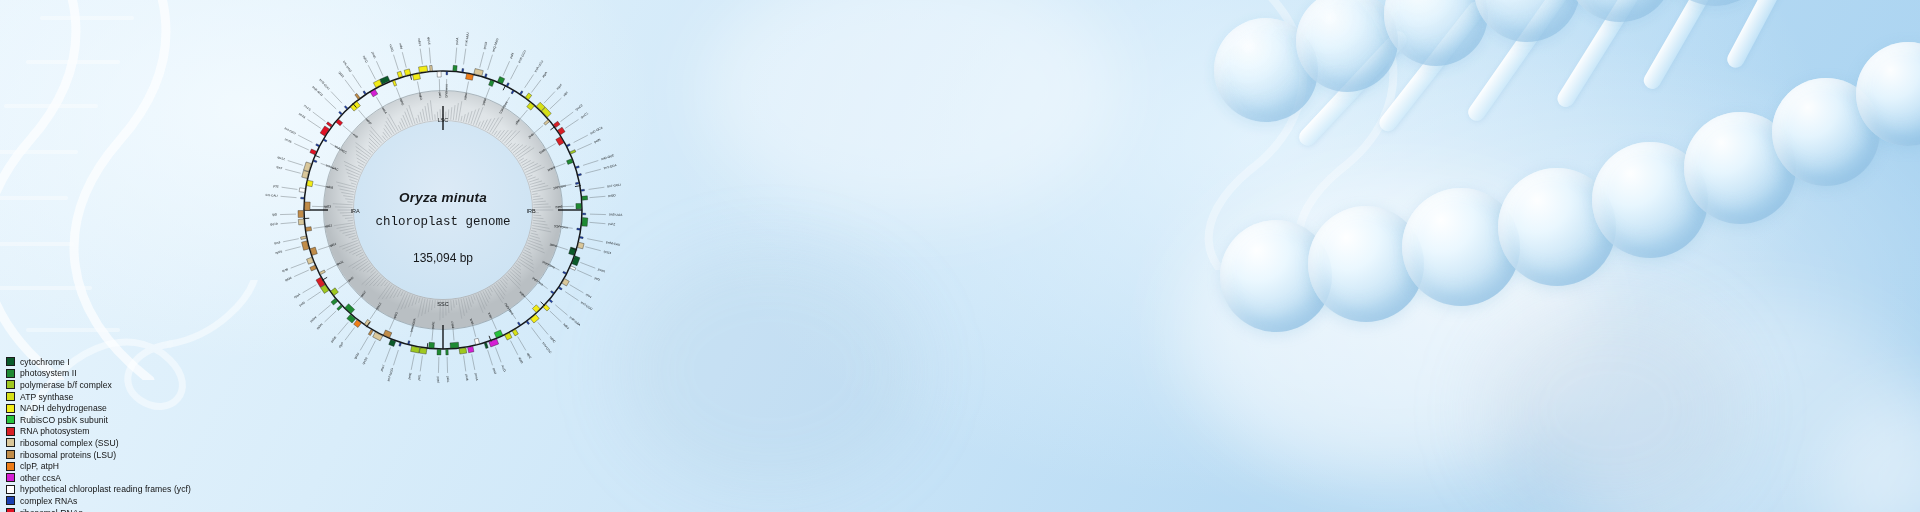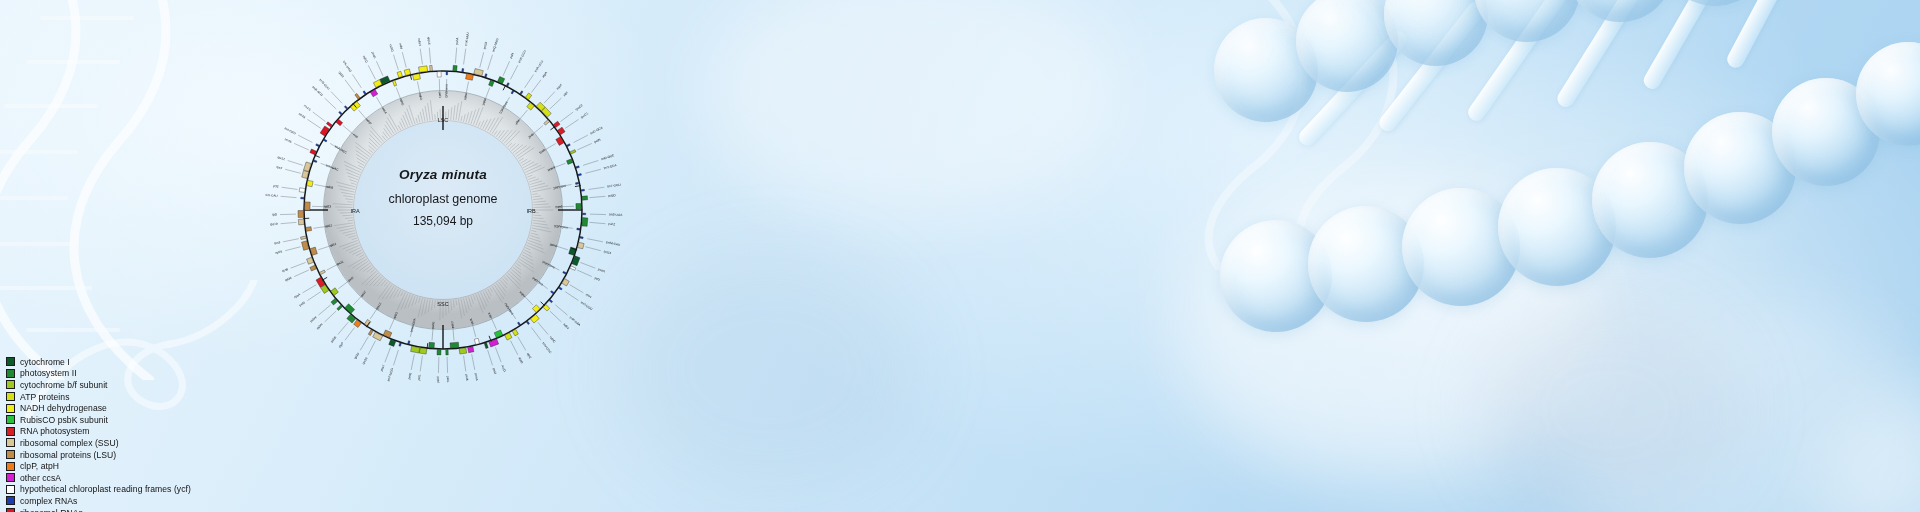--- a/index.html
+++ b/index.html
@@ -41,26 +41,26 @@
   }
 
   
   .helix-left { position:absolute; left:-30px; top:-90px; width:360px; height:470px; opacity:.85; }
 
   
   .genome { position:absolute; left:243px; top:10px; width:400px; height:400px; }
   .genome svg { display:block; }
 
   .center-label {
-    position:absolute; left:0; right:0; top:155px; text-align:center;
+    position:absolute; left:0; right:0; top:178px; text-align:center;
     color:#16181b; line-height:1.55;
   }
   .center-label .sp  { font-style:italic; font-weight:bold; font-size:13.5px; letter-spacing:.2px; }
-  .center-label .cg  { font-size:12.5px; margin-top:4px; }
-  .center-label .bp  { font-size:12px; margin-top:3px; }
+  .center-label .cg  { font-size:12.5px; margin-top:4px;font-family:Liberation Mono, monospace; }
+  .center-label .bp  { font-size:12px; margin-top:17px; }
 
   
   .legend { position:absolute; left:6px; top:356px; }
   .legend-row { display:flex; align-items:center; height:11.6px; }
   .legend-swatch {
     width:9px; height:9px; border:1px solid #1c1c1c; margin-right:5px; flex:none;
   }
   .legend-text { font-size:8.6px; color:#121212; white-space:nowrap; letter-spacing:.05px; }
 
   
@@ -777,25 +777,25 @@
       <div class="legend-row">
         <span class="legend-swatch" style="background: rgb(11, 90, 42);"></span>
         <span class="legend-text">cytochrome I</span>
       </div>
       <div class="legend-row">
         <span class="legend-swatch" style="background: rgb(31, 138, 51);"></span>
         <span class="legend-text">photosystem II</span>
       </div>
       <div class="legend-row">
         <span class="legend-swatch" style="background: rgb(159, 200, 32);"></span>
-        <span class="legend-text">cytochrome b/f subunit</span>
+        <span class="legend-text">polymerase b/f complex</span>
       </div>
       <div class="legend-row">
         <span class="legend-swatch" style="background: rgb(214, 224, 23);"></span>
-        <span class="legend-text">ATP proteins</span>
+        <span class="legend-text">ATP synthase</span>
       </div>
       <div class="legend-row">
         <span class="legend-swatch" style="background: rgb(242, 236, 24);"></span>
         <span class="legend-text">NADH dehydrogenase</span>
       </div>
       <div class="legend-row">
         <span class="legend-swatch" style="background: rgb(39, 194, 60);"></span>
         <span class="legend-text">RubisCO psbK subunit</span>
       </div>
       <div class="legend-row">

